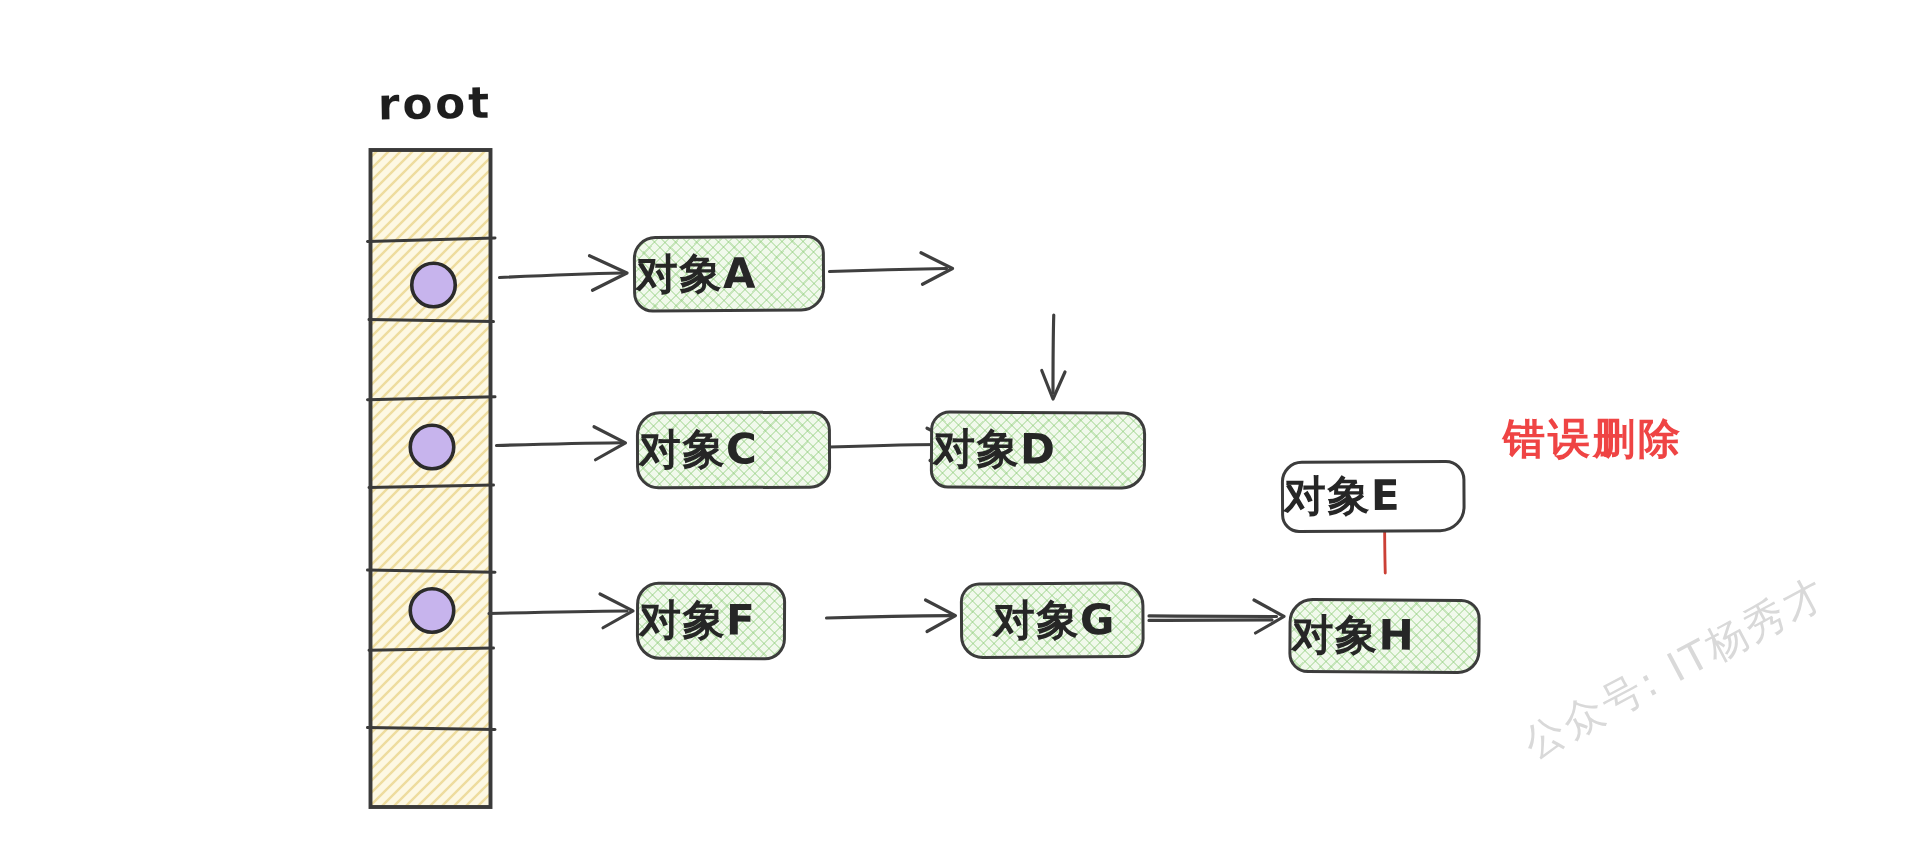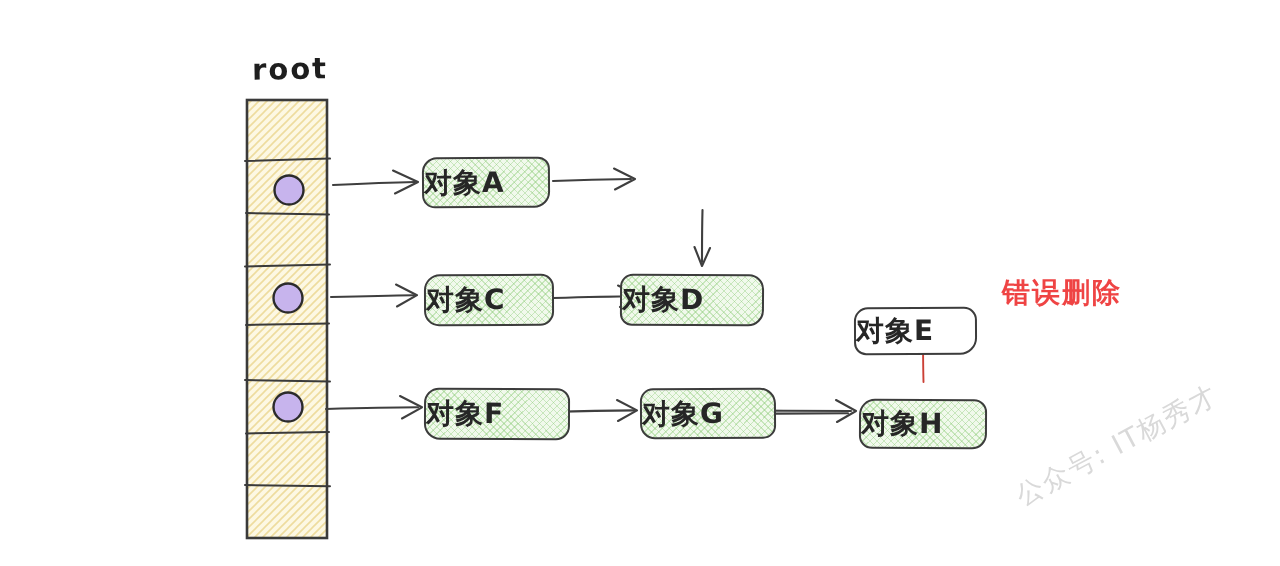--- a/index.html
+++ b/index.html
@@ -40,22 +40,22 @@
       repeating-linear-gradient(-45deg, rgba(132,200,110,0.38) 0 1px, transparent 1px 5px);
   }
   .node.plain {
     background: #ffffff;
   }
   .node-a { left:422px; top:157px; width:128px; height:51px; border-radius:15px 12px 16px 13px; transform:rotate(-0.4deg); }
   .node-b { left:640px; top:156px; width:125px; height:52px; border-radius:13px 16px 12px 15px; transform:rotate(0.3deg); }
   .node-c { left:424px; top:274px; width:130px; height:52px; border-radius:16px 13px 14px 15px; transform:rotate(-0.25deg); }
   .node-d { left:620px; top:274px; width:144px; height:52px; border-radius:13px 15px 16px 12px; transform:rotate(0.3deg); }
   .node-e { left:854px; top:271px; width:123px; height:48px; border-radius:14px 13px 17px 12px; transform:rotate(-0.3deg);margin-top:36px; }
-  .node-f { left:424px; top:388px; width:146px; height:52px; border-radius:15px 13px 14px 16px; transform:rotate(0.25deg); }
-  .node-g { left:640px; top:388px; width:136px; height:51px; border-radius:13px 16px 13px 15px; transform:rotate(-0.35deg); }
+  .node-f { left:424px; top:388px; width:100px; height:52px; border-radius:15px 13px 14px 16px; transform:rotate(0.25deg); }
+  .node-g { left:640px; top:388px; width:123px; height:51px; border-radius:13px 16px 13px 15px; transform:rotate(-0.35deg);padding-left:20px; }
   .node-h { left:859px; top:385px; width:128px; height:50px; border-radius:16px 13px 15px 13px; transform:rotate(0.3deg);margin-top:14px; }
   
   .root-label {
     position: absolute;
     left: 252px; top: 52px;
     font-size: 29px;
     font-weight: 600;
     color: #1e1e1e;
     letter-spacing: 2px;
     transform: rotate(-1deg);

